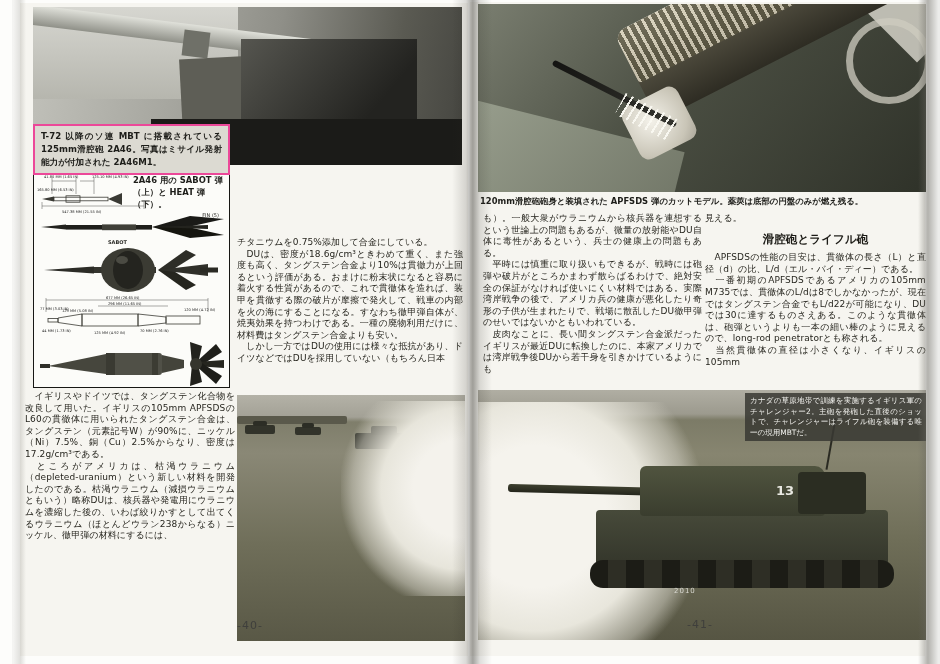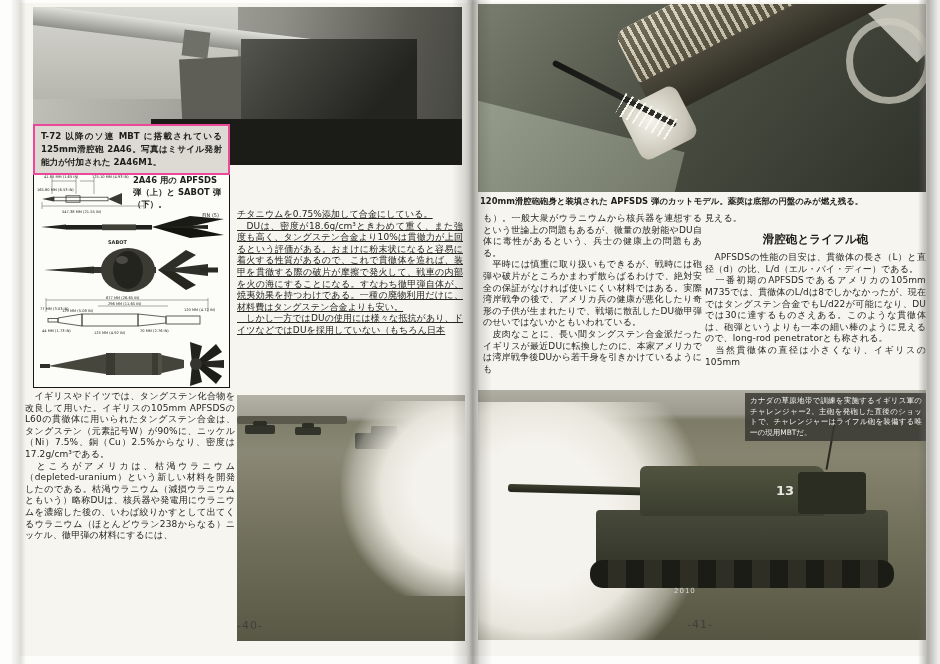--- a/index.html
+++ b/index.html
@@ -50,21 +50,21 @@
   #sabotLbl{left:74px;top:71px;font-weight:bold;}
   .dl{stroke:#555550;stroke-width:.5;}
   .ds{fill:#3a3a34;}
   .ds2{fill:none;stroke:#3a3a34;stroke-width:.8;}
   .dt{font-size:3.6px;fill:#222;font-family:"DejaVu Sans",sans-serif;}
 
   
   .jp{position:absolute;font-size:9px;line-height:11.6px;text-align:justify;color:#26251e;letter-spacing:.1px;}
   .jp p{margin:0;}
   #colL1{left:5px;top:388px;width:210px;}
-  #colL2{left:217px;top:206px;width:226px;text-decoration:underline;}
+  #colL2{left:217px;top:234px;width:226px;}
   #colR1{left:13px;top:211px;width:219px;}
   #colR2{left:235px;top:211px;width:221px;}
   .heading{font-size:11.5px;font-weight:bold;text-align:center;margin:9px 0 7px;color:#1c1b16;}
 
   
   .page-num{position:absolute;top:616px;width:40px;text-align:center;font-size:11px;color:#3f3f3c;letter-spacing:1px;}
   #pnL{left:210px;} #pnR{left:210px;}
 
   
   #photoCut{position:absolute;left:8px;top:2px;width:448px;height:188px;overflow:hidden;
@@ -135,21 +135,21 @@
       <div class="pb cradle"></div>
       <div class="pb breech"></div>
       <div class="pb fgdark"></div>
     </div>
 
     <div id="capBox1">
       <span>T-72 以降のソ連 MBT に搭載されている 125mm滑腔砲 2A46。写真はミサイル発射能力が付加された 2A46M1。</span>
     </div>
 
     <div id="diagBox">
-      <div class="diag-cap">2A46 用の APFSDS 弾（上）と SABOT 弾（下）。</div>
+      <div class="diag-cap">2A46 用の SABOT 弾（上）と HEAT 弾（下）。</div>
 
       <svg class="dg apfsds-draw" viewBox="0 0 112 42">
         <line class="dl" x1="16" y1="9" x2="40" y2="9"></line>
         <line class="dl" x1="16" y1="6" x2="16" y2="22"></line>
         <line class="dl" x1="40" y1="6" x2="40" y2="22"></line>
         <line class="dl" x1="44" y1="9" x2="58" y2="9"></line>
         <line class="dl" x1="58" y1="6" x2="58" y2="22"></line>
         <polygon class="ds" points="6,27 18,24.5 18,29.5"></polygon>
         <rect class="ds2" x="18" y="25.2" width="54" height="3.6"></rect>
         <rect class="ds2" x="30" y="23.8" width="14" height="6.4"></rect>

